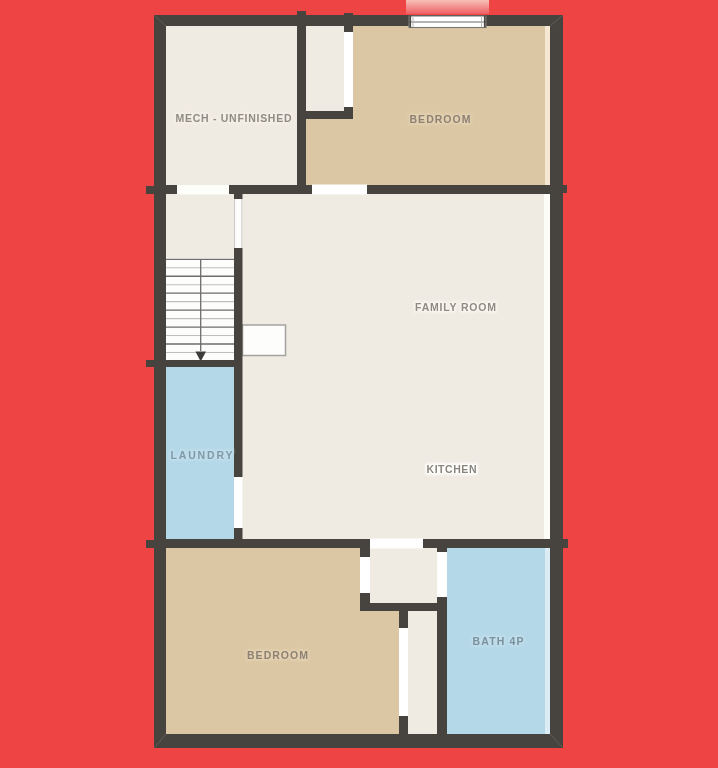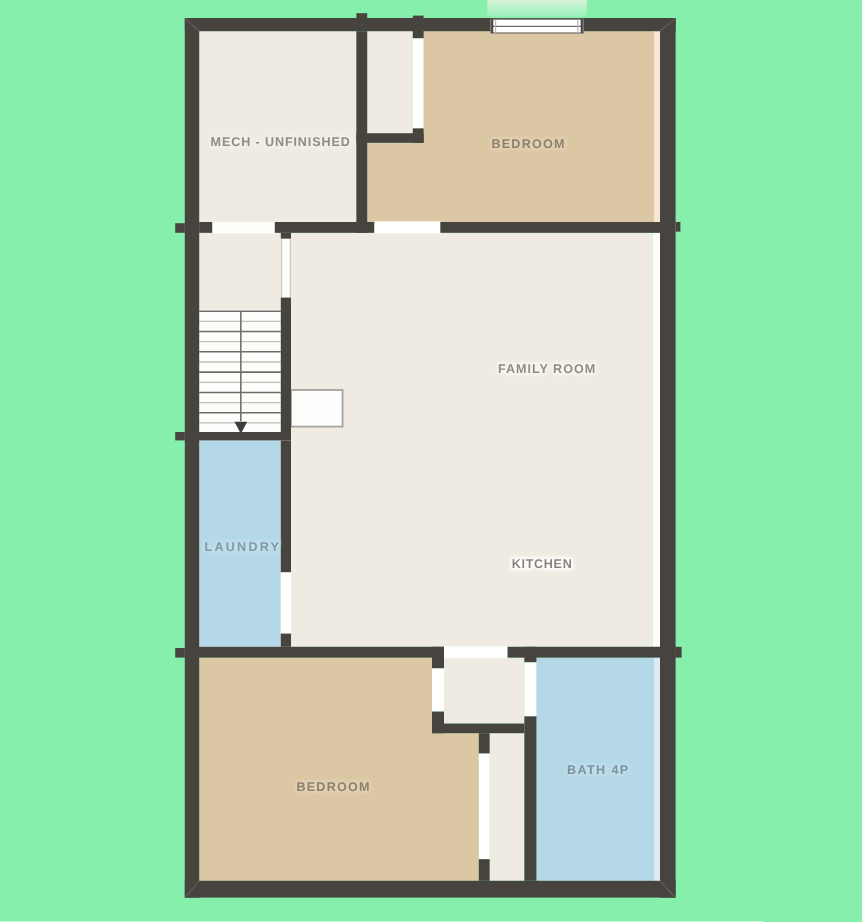--- a/index.html
+++ b/index.html
@@ -1,16 +1,16 @@
 <!DOCTYPE html>
 <html><head>
 <meta charset="utf-8">
 <style>
   html,body{margin:0;padding:0;background:#ffffff;}
-  .wrap{position:relative;width:718px;height:768px;background:#86efac;overflow:hidden;}
+  .wrap{position:relative;width:718px;height:768px;background:#ef4444;overflow:hidden;}
   svg{display:block;filter:blur(0.62px);}
   text{font-family:"Liberation Sans", sans-serif;font-weight:700;}
 </style>
 </head>
 <body>
 <div class="wrap">
 <svg width="718" height="768" viewBox="0 0 718 768" xmlns="http://www.w3.org/2000/svg">
 <defs>
   <filter id="soft" x="-30%" y="-30%" width="160%" height="160%">
     <feGaussianBlur stdDeviation="1.3"></feGaussianBlur>

